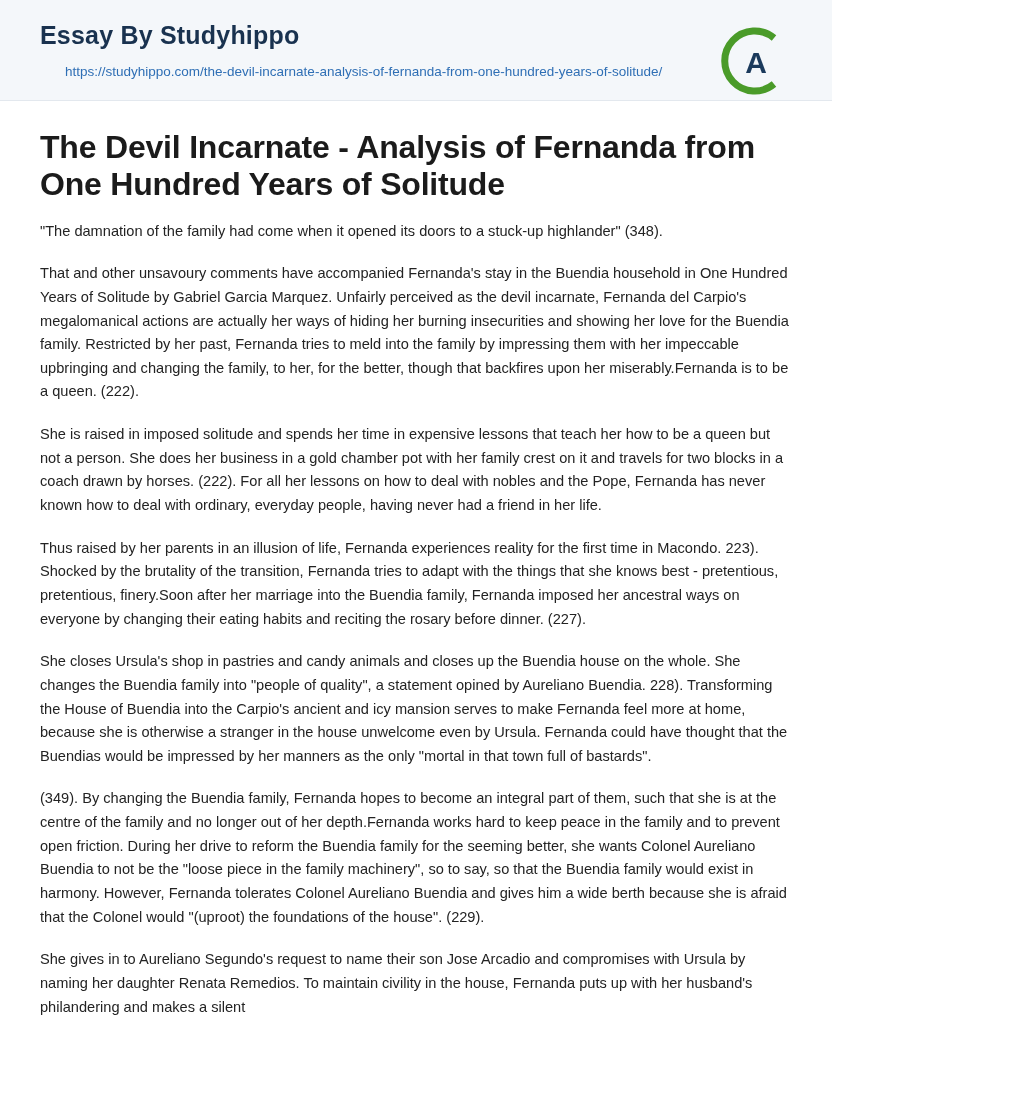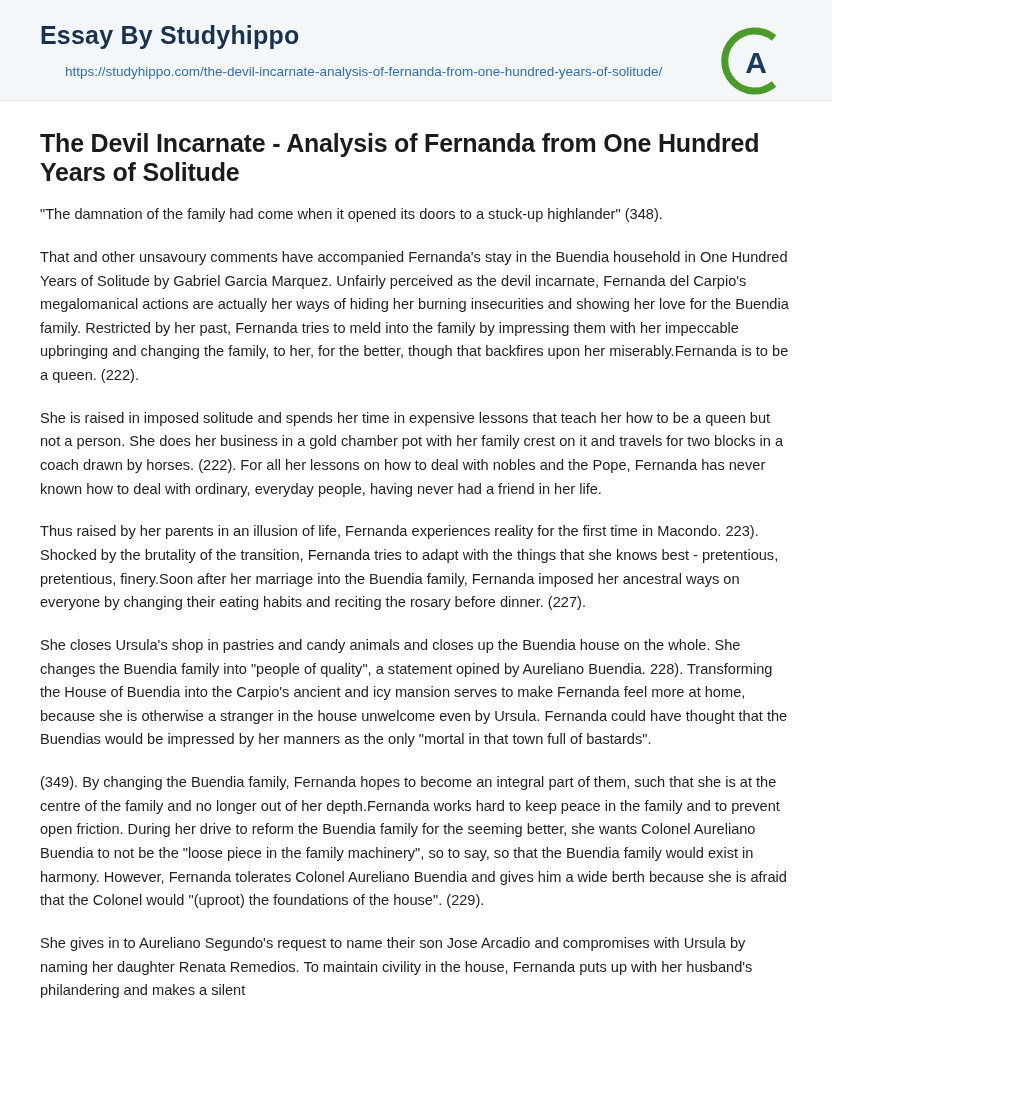--- a/index.html
+++ b/index.html
@@ -52,21 +52,21 @@
     right: 42px;
     top: 24px;
     width: 74px;
     height: 74px;
   }
   
   .article {
     padding: 28px 40px 30px 40px;
   }
   .title {
-    font-size: 25px;
+    font-size: 32px;
     line-height: 1.17;
     font-weight: bold;
     color: #1b1b1b;
     margin: 0 0 16px 0;
     letter-spacing: -0.2px;
   }
   .para {
     font-size: 14.6px;
     line-height: 1.62;
     color: #232323;

